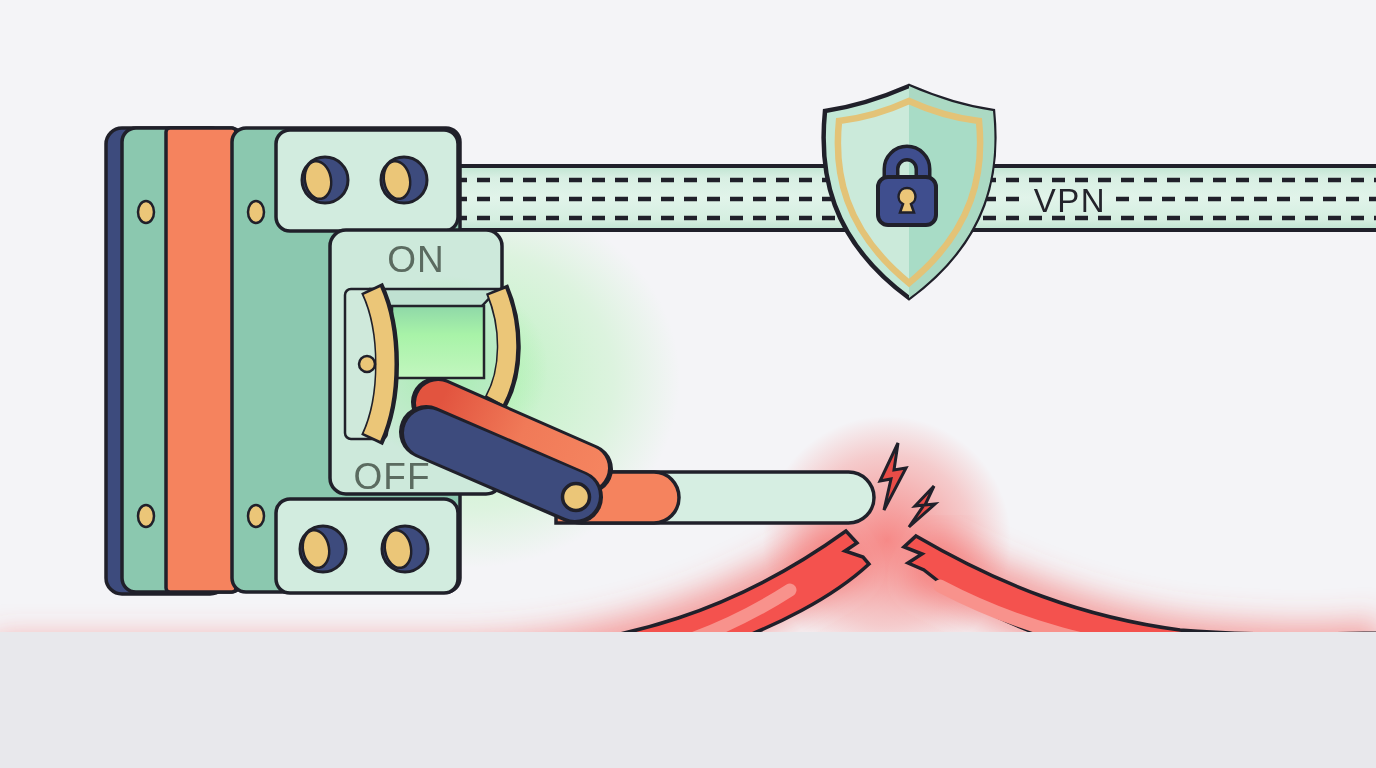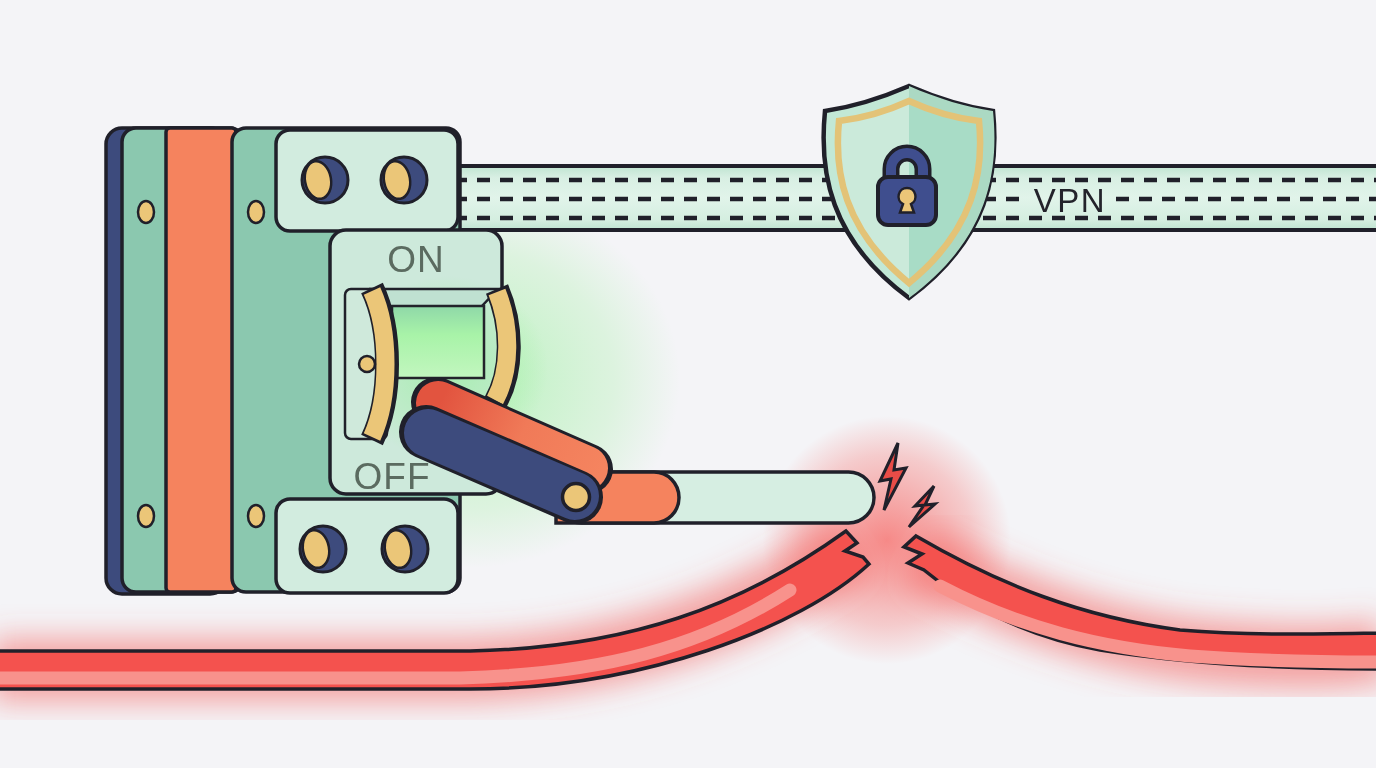--- a/index.html
+++ b/index.html
@@ -1,17 +1,17 @@
 <!DOCTYPE html>
 <html><head>
 <meta charset="utf-8">
 <style>
   html,body{margin:0;padding:0;background:#e8e8ec;}
   .canvas{
-    position:relative;width:1376px;height:768px;overflow:hidden;
+    position:relative;width:1376px;height:632px;overflow:hidden;
     background:#f4f4f7;font-family:"Liberation Sans",sans-serif;
   }
   svg{display:block}
   text{font-family:"Liberation Sans", sans-serif;}
   .switch-label{fill:#5b6b60;font-size:37px;letter-spacing:1px;}
   .vpn-label{fill:#23232b;font-size:33px;letter-spacing:1.5px;}
 </style>
 </head>
 <body>
 

